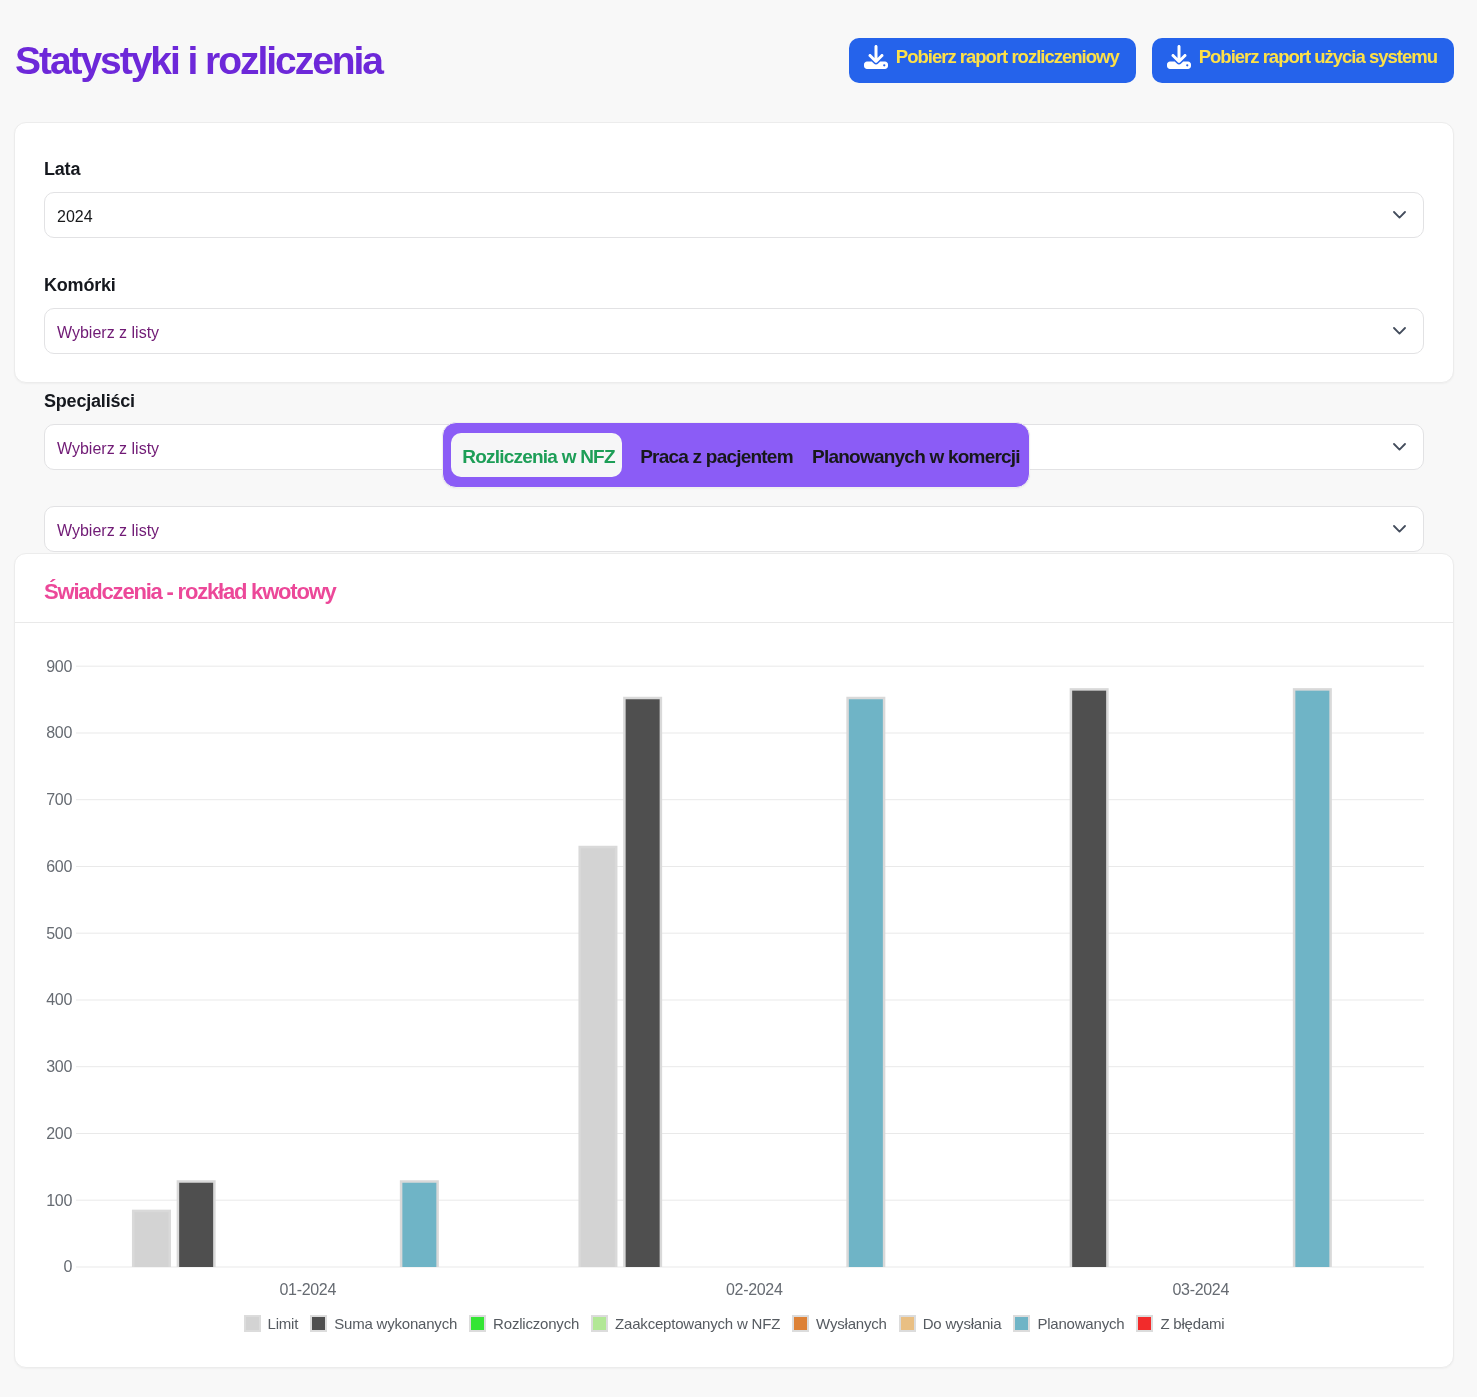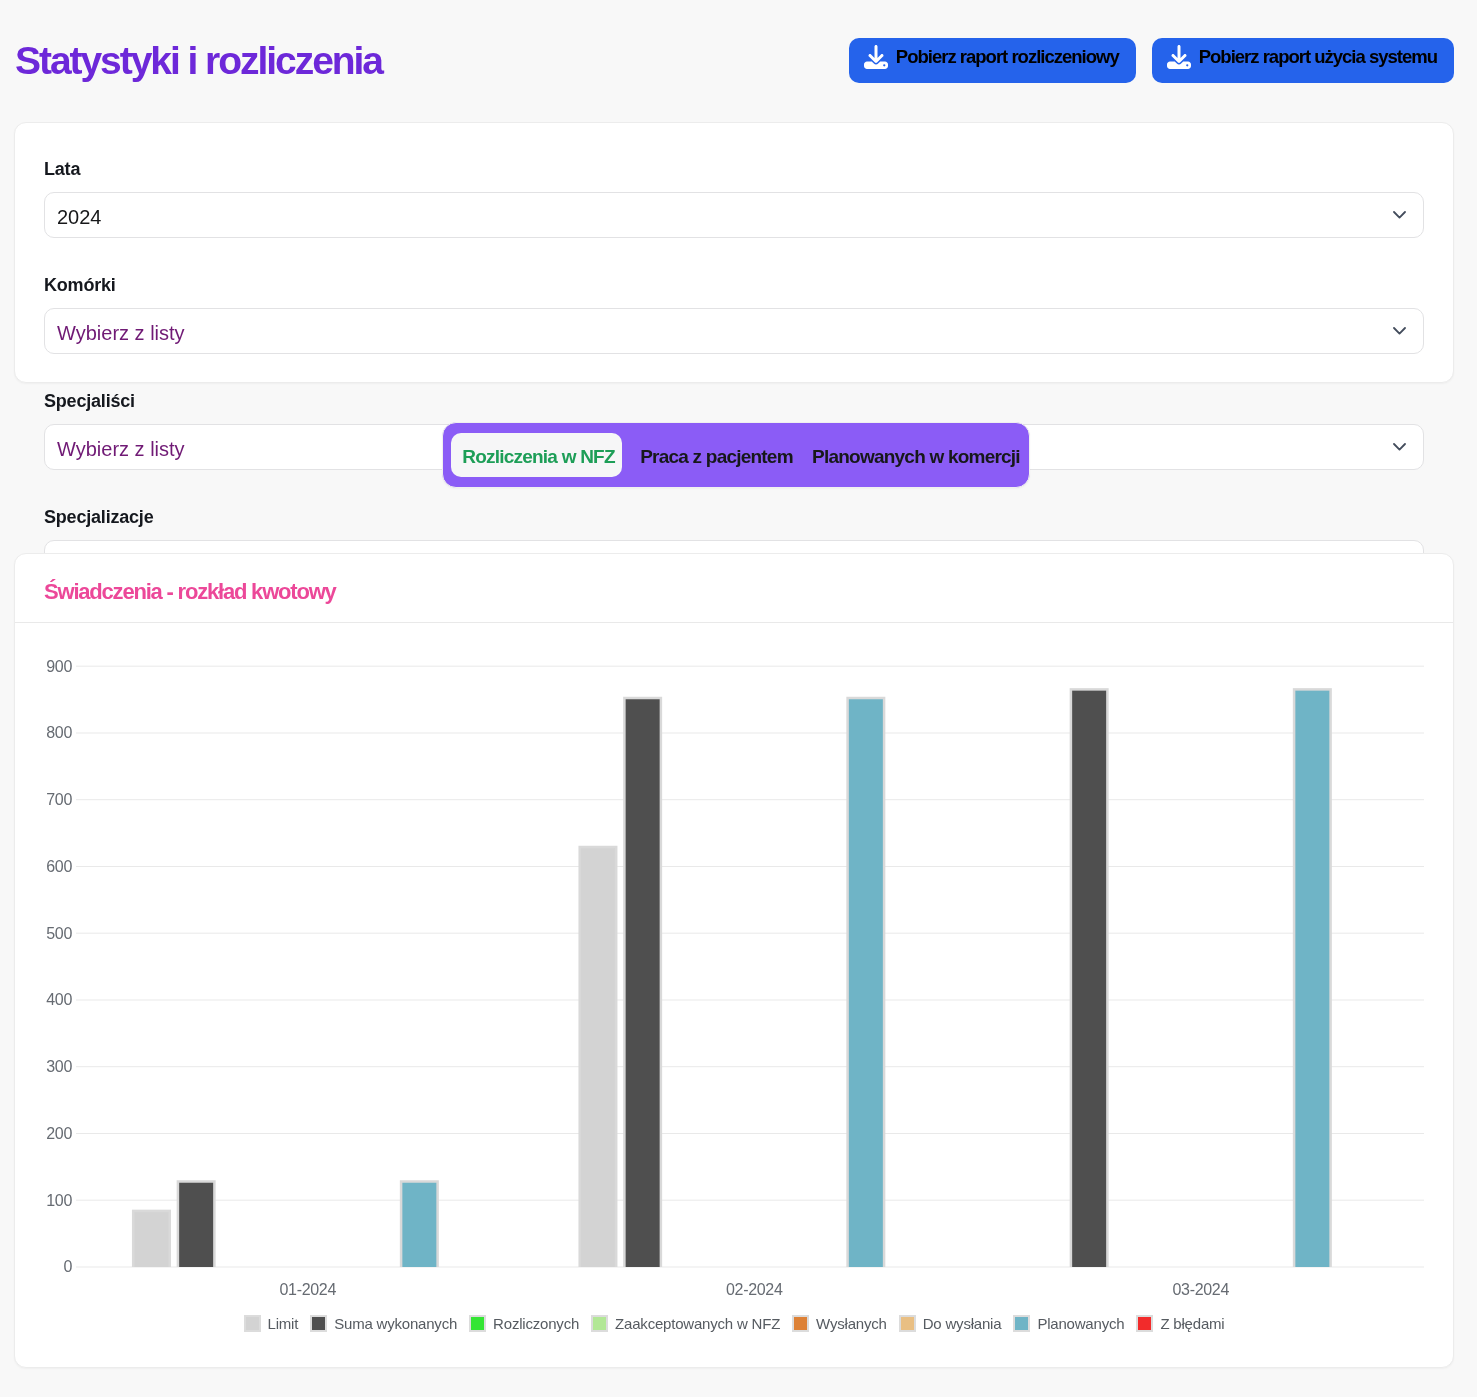--- a/index.html
+++ b/index.html
@@ -8,38 +8,38 @@
   body { position:relative; overflow:hidden; }
 
   h1.title {
     position:absolute; left:15px; top:41px;
     font-size:39px; font-weight:700; color:#6d28d9;
     letter-spacing:-2.05px; line-height:39px;
   }
 
   .btnrow { position:absolute; top:38px; right:23px; display:flex; gap:16px; }
   .btn {
-    height:45px; background:#2563eb; color:#000000; border:none; border-radius:10px;
+    height:45px; background:#2563eb; color:#fde047; border:none; border-radius:10px;
     display:flex; align-items:center; padding:0 17px 8px 15px;
     font-family:"Liberation Sans", sans-serif;
     font-size:18.5px; font-weight:700; letter-spacing:-1.0px;
   }
   .btn svg { margin-right:8px; }
 
   .card {
     position:absolute; background:#fff; border:1px solid #ececec; border-radius:12px;
     box-shadow:0 1px 2px rgba(0,0,0,0.04);
   }
   #filters { left:14px; top:122px; width:1440px; height:261px; padding:35px 29px 28px 29px; }
   .fgrid { display:grid; grid-template-columns:1fr; column-gap:30px; row-gap:36px; }
   .flabel { font-size:18px; font-weight:700; color:#15181e; line-height:23px; margin-bottom:11px; letter-spacing:-0.2px;}
   .fselect {
     height:46px; border:1px solid #e2e2e4; border-radius:10px; background:#fff;
     display:flex; align-items:center; padding:0 12px; position:relative;
-    font-size:20px; color:#17181a;
+    font-size:16px; color:#17181a;
   }
   .fselect.ph { color:#701a75; }
   .fselect span { position:relative; top:2px; }
   .fselect .chev { position:absolute; right:17px; top:50%; margin-top:-4px; }
 
   #tabs {
     position:absolute; left:442px; top:422px; width:588px; height:66px;
     background:#8b5cf6; border-radius:14px; border:1px solid #f0f0f0;
     box-shadow:0 1px 2px rgba(0,0,0,0.04);
     display:flex; align-items:center; padding:0 8px;
@@ -99,21 +99,20 @@
       <div class="field">
         <div class="flabel">Specjaliści</div>
         <div class="fselect ph">
           <span>Wybierz z listy</span>
           <svg class="chev" width="13" height="8" viewBox="0 0 13 8">
             <path d="M1 1l5.5 5.6L12 1" fill="none" stroke="#434c5c" stroke-width="1.8" stroke-linecap="round" stroke-linejoin="round"></path>
           </svg>
         </div>
       </div>
       <div class="field">
-        <div class="flabel">Specjalizacje</div>
         <div class="fselect ph">
           <span>Wybierz z listy</span>
           <svg class="chev" width="13" height="8" viewBox="0 0 13 8">
             <path d="M1 1l5.5 5.6L12 1" fill="none" stroke="#434c5c" stroke-width="1.8" stroke-linecap="round" stroke-linejoin="round"></path>
           </svg>
         </div>
       </div>
     </div>
   </div>
 

